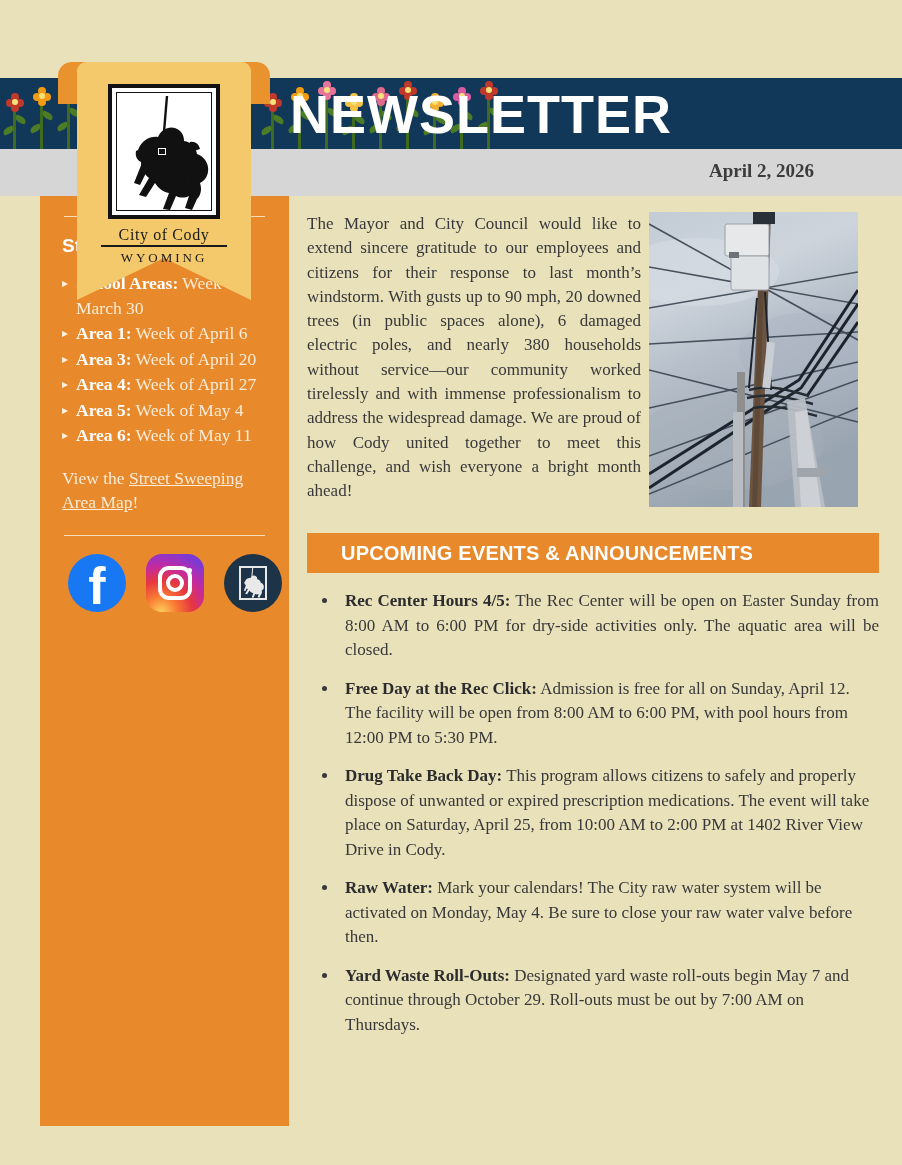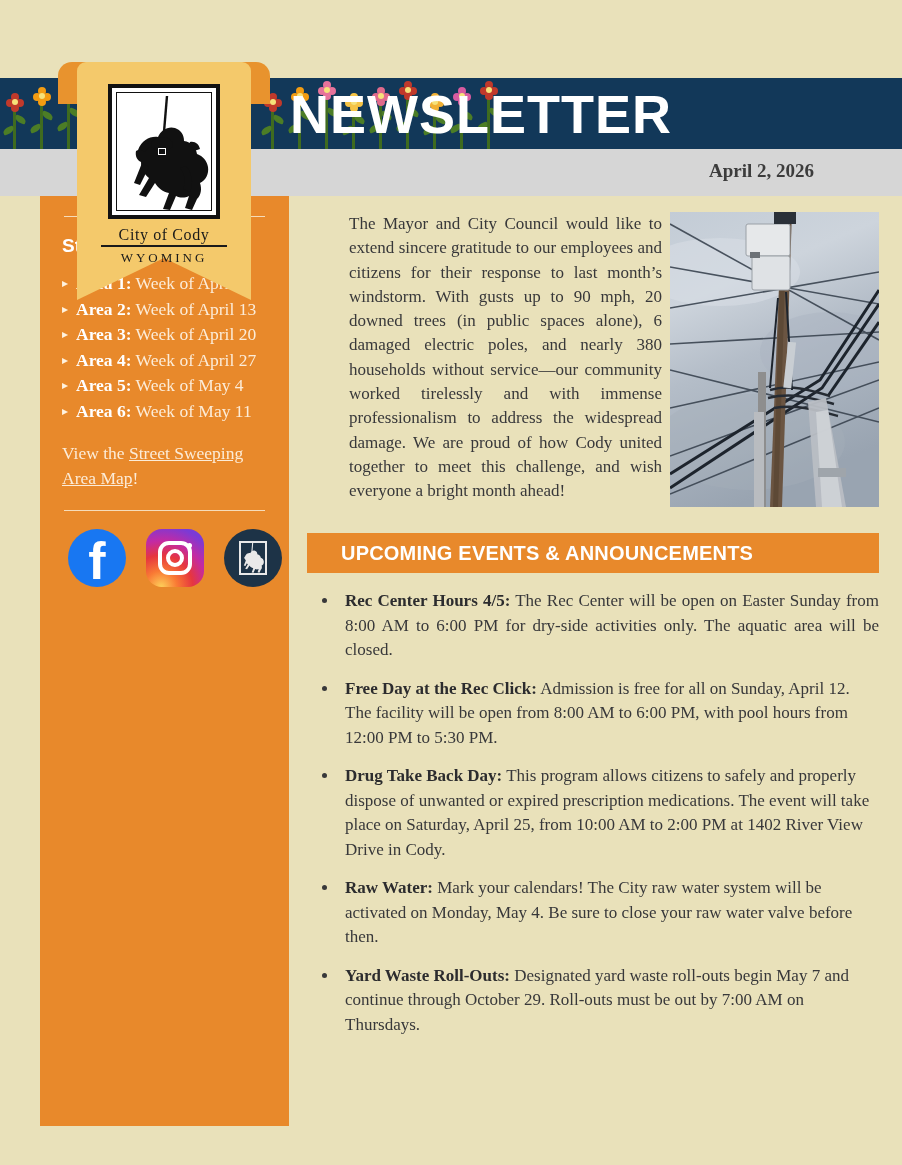--- a/index.html
+++ b/index.html
@@ -331,21 +331,20 @@
     font-family: "Liberation Sans", sans-serif;
     font-weight: bold;
     font-size: 32px;
     color: #5a5a5a;
     letter-spacing: -0.2px;
     margin: 0 0 20px 0;
   }
   .intro-wrap {
     display: flex;
     gap: 8px;
-    margin-left: 42px;
   }
   .intro-text {
     width: 334px;
     font-family: "Liberation Serif", serif;
     font-size: 17px;
     line-height: 24.3px;
     color: #38383a;
     text-align: justify;
     margin: 0;
   }
@@ -646,22 +645,22 @@
 </div>
 
 <aside class="sidebar">
 
 
   <div class="sb-divider"></div>
 
   <h2 class="sb-heading">Street Sweeping</h2>
 
   <ul class="sched" id="schedule-list">
+      <li><b>School Areas:</b><span> Week of March 30</span></li>
       <li><b>Area 1:</b><span> Week of April 6</span></li>
-      <li><b>Area 2:</b><span> Week of April 13</span></li>
       <li><b>Area 3:</b><span> Week of April 20</span></li>
       <li><b>Area 4:</b><span> Week of April 27</span></li>
       <li><b>Area 5:</b><span> Week of May 4</span></li>
       <li><b>Area 6:</b><span> Week of May 11</span></li>
     </ul>
 
   <p class="sb-body" style="margin-top:18px;"><span>View the </span><a href="#" class="sb-link">Street Sweeping Area Map</a><span>!</span></p>
 
   <div class="sb-divider"></div>
 

